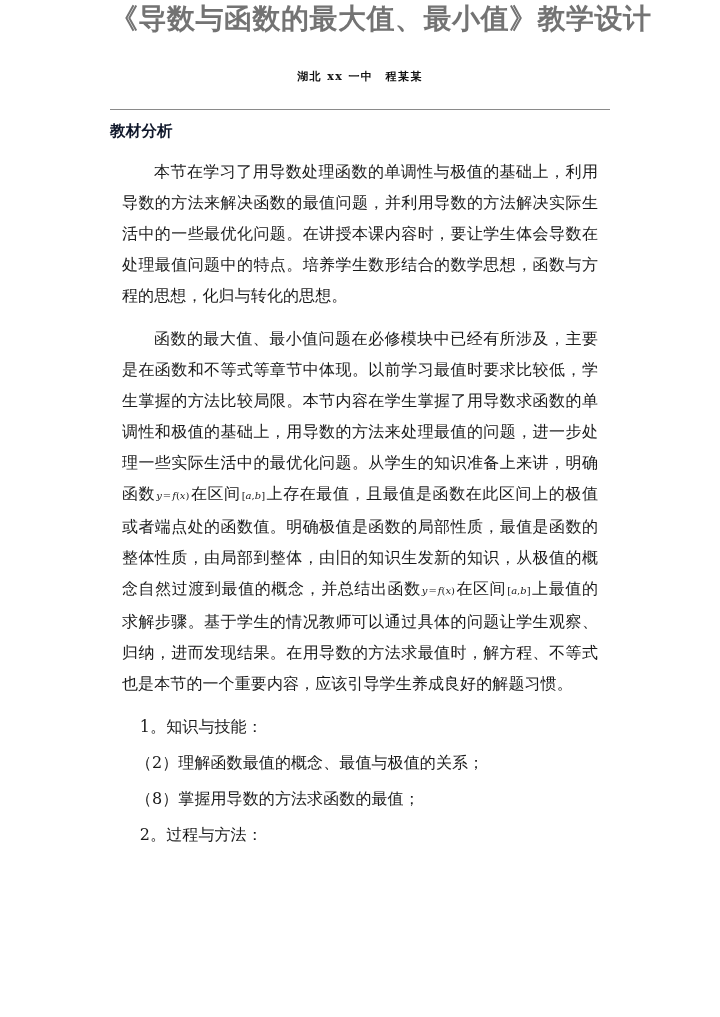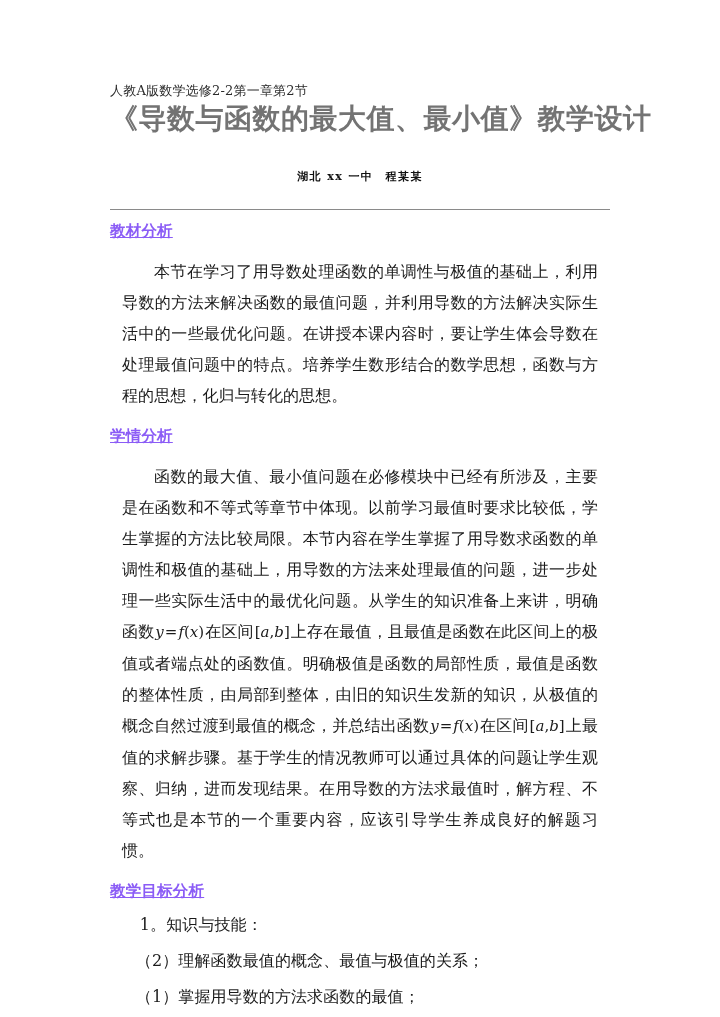--- a/index.html
+++ b/index.html
@@ -72,23 +72,22 @@
     width: 500px;
   }
 
   
   .section-head {
     font-size: 15.5px;
     line-height: 26px;
     font-weight: bold;
     margin-top: 0;
     margin-bottom: 1px;
-    color: #8b5cf6;
+    color: #0f172a;
     letter-spacing: 0.2px;
-    text-decoration: underline;
   }
 
   .para {
     font-size: 16px;
     line-height: 31px;
     text-align: justify;
     text-justify: inter-ideograph;
     text-indent: 2em;
     margin: 12px;
     color: #1a1a1a;
@@ -107,49 +106,46 @@
   }
 
   .list-item.sub {
     text-indent: 1.3em;
   }
 
   
   .math {
     font-family: "DejaVu Serif", "Liberation Serif", serif;
     font-style: italic;
-    font-size: 15px;
+    font-size: 10px;
     padding: 0 1px;
     letter-spacing: 0;
   }
   .math .op {
     font-style: normal;
     padding: 0 1px;
   }
   .math .brk {
     font-style: normal;
   }
 </style>
 </head>
 <body>
 
 <div class="page">
   <div class="content">
 
-    <div class="kicker">人教A版数学选修2-2第一章第2节</div>
     <h1 class="doc-title">《导数与函数的最大值、最小值》教学设计</h1>
     <div class="byline">湖北 xx 一中　程某某</div>
     <hr class="rule">
 
     <div class="section-head">教材分析</div>
     <p class="para">本节在学习了用导数处理函数的单调性与极值的基础上，利用导数的方法来解决函数的最值问题，并利用导数的方法解决实际生活中的一些最优化问题。在讲授本课内容时，要让学生体会导数在处理最值问题中的特点。培养学生数形结合的数学思想，函数与方程的思想，化归与转化的思想。</p>
 
-    <div class="section-head">学情分析</div>
     <p class="para"><span>函数的最大值、最小值问题在必修模块中已经有所涉及，主要是在函数和不等式等章节中体现。以前学习最值时要求比较低，学生掌握的方法比较局限。本节内容在学生掌握了用导数求函数的单调性和极值的基础上，用导数的方法来处理最值的问题，进一步处理一些实际生活中的最优化问题。从学生的知识准备上来讲，明确函数</span><span class="math"><span>y</span><span class="op">=</span><span>f</span><span class="brk">(</span><span>x</span><span class="brk">)</span></span><span>在区间</span><span class="math"><span class="brk">[</span><span>a</span><span class="brk">,</span><span>b</span><span class="brk">]</span></span><span>上存在最值，且最值是函数在此区间上的极值或者端点处的函数值。明确极值是函数的局部性质，最值是函数的整体性质，由局部到整体，由旧的知识生发新的知识，从极值的概念自然过渡到最值的概念，并总结出函数</span><span class="math"><span>y</span><span class="op">=</span><span>f</span><span class="brk">(</span><span>x</span><span class="brk">)</span></span><span>在区间</span><span class="math"><span class="brk">[</span><span>a</span><span class="brk">,</span><span>b</span><span class="brk">]</span></span><span>上最值的求解步骤。基于学生的情况教师可以通过具体的问题让学生观察、归纳，进而发现结果。在用导数的方法求最值时，解方程、不等式也是本节的一个重要内容，应该引导学生养成良好的解题习惯。</span></p>
 
-    <div class="section-head">教学目标分析</div>
     <p class="list-item">1。知识与技能：</p>
     <p class="list-item sub">（2）理解函数最值的概念、最值与极值的关系；</p>
-    <p class="list-item sub">（1）掌握用导数的方法求函数的最值；</p>
+    <p class="list-item sub">（8）掌握用导数的方法求函数的最值；</p>
     <p class="list-item">2。过程与方法：</p>
 
   </div>
 </div>
 
 </body></html>

